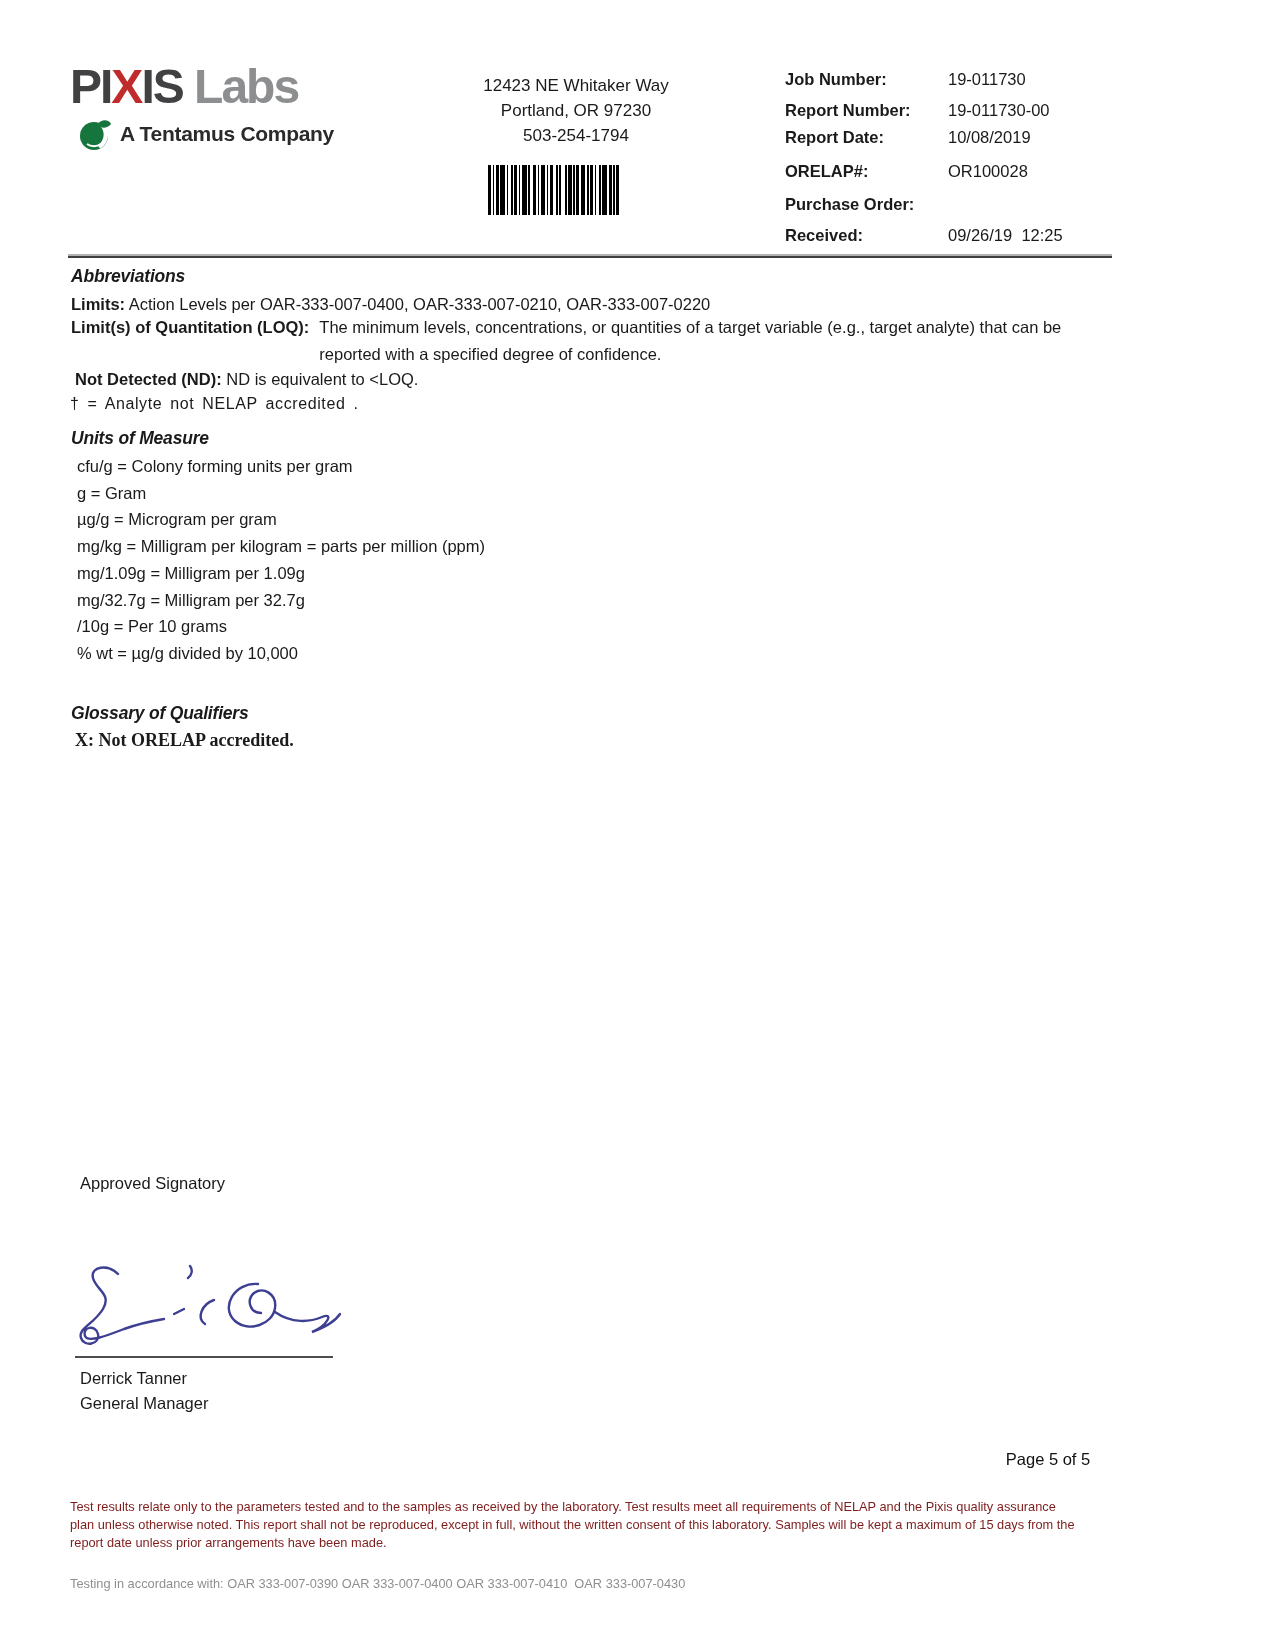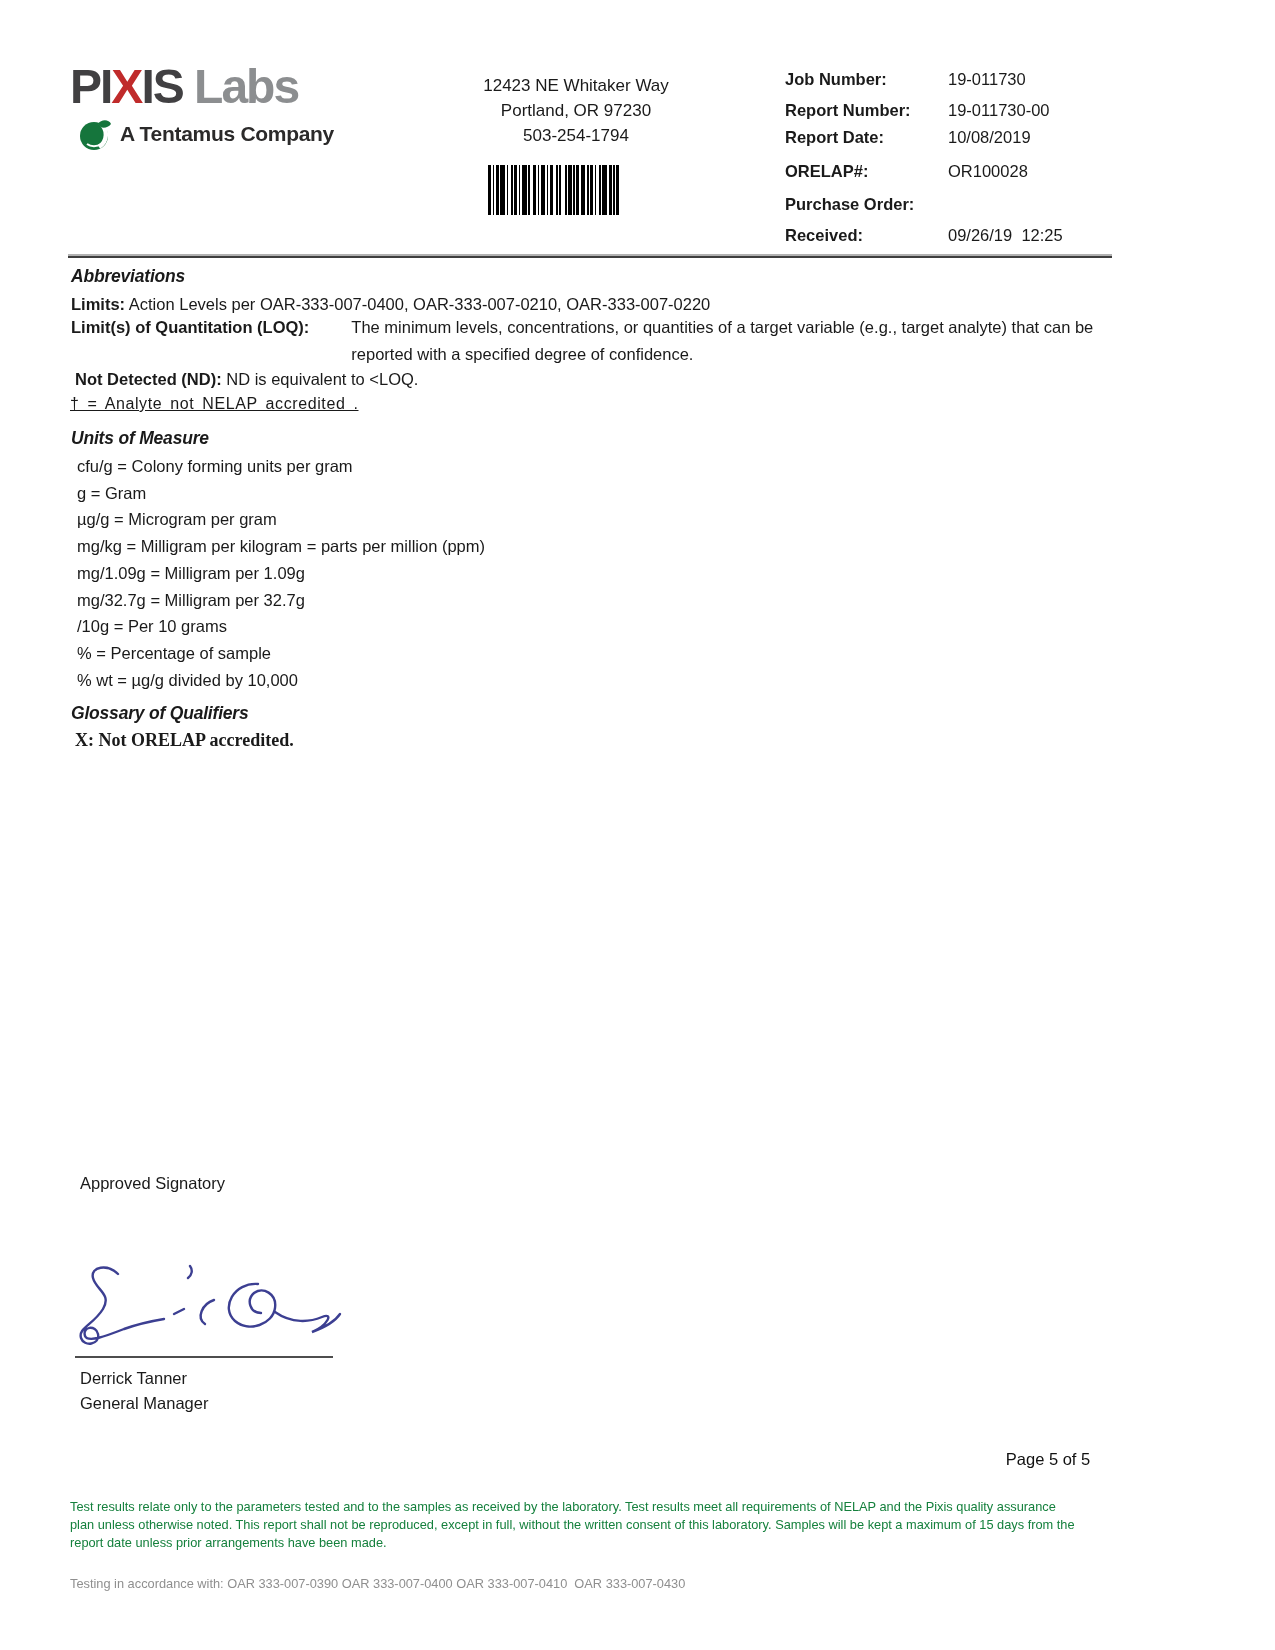--- a/index.html
+++ b/index.html
@@ -46,21 +46,21 @@
   .dagger-line { font-size: 16px; letter-spacing: 0.6px; word-spacing: 3px; }
   .serif-line { font-family: "Liberation Serif", serif; font-size: 18px; }
 
   
   .sig-label { font-size: 16.5px; }
   .sig-line { height: 2px; background: #4d4d4d; }
   .sig-name { font-size: 16.5px; line-height: 25px; }
 
   
   .page-info { font-size: 16.5px; color: #111; }
-  .footer-text { font-size: 12.8px; color: #15803d; line-height: 18px; width: 1010px; }
+  .footer-text { font-size: 12.8px; color: #7f1d1d; line-height: 18px; width: 1010px; }
   .footer-accordance { font-size: 12.8px; color: #8f8f8f; white-space: pre-wrap; }
 </style>
 </head>
 <body>
 
 <div class="page">
 
   <div class="abs" style="left:70px; top:63px;">
     <div class="logo-word"><span class="logo-dark">PI</span><span class="logo-red">X</span><span class="logo-dark">IS</span><span> </span><span class="logo-gray">Labs</span></div>
     <div style="display:flex; align-items:center; gap:8px; margin-top:6px; margin-left:8px;">
@@ -171,40 +171,39 @@
     </div>
   </div>
 
   <div class="abs hr-main" style="left:68px; top:254px; width:1073px;"></div>
 
   <div class="abs sec-title" style="left:71px; top:266px;">Abbreviations</div>
   <div class="abs body-line" style="left:71px; top:291px;text-align:center;">
     <span class="blabel">Limits:</span>
     <span>Action Levels per OAR-333-007-0400, OAR-333-007-0210, OAR-333-007-0220</span>
   </div>
-  <div class="abs body-line loq-wrap" style="left:71px; top:314px;gap:32px;">
+  <div class="abs body-line loq-wrap" style="left:71px; top:314px;">
     <span class="blabel">Limit(s) of Quantitation (LOQ):</span>
     <span class="loq-text">The minimum levels, concentrations, or quantities of a target variable (e.g., target analyte) that can be reported with a specified degree of confidence.</span>
   </div>
   <div class="abs body-line" style="left:75px; top:366px;">
     <span class="blabel">Not Detected (ND):</span>
     <span>ND is equivalent to &lt;LOQ.</span>
   </div>
-  <div class="abs dagger-line" style="left:70px; top:395px;text-decoration:underline;">† =  Analyte  not NELAP  accredited .</div>
+  <div class="abs dagger-line" style="left:70px; top:395px;">† =  Analyte  not NELAP  accredited .</div>
 
   <div class="abs sec-title" style="left:71px; top:428px;">Units of Measure</div>
   <div class="abs" style="left:77px; top:453px;">
     <div class="body-line">cfu/g = Colony forming units per gram</div>
     <div class="body-line">g = Gram</div>
     <div class="body-line">µg/g = Microgram per gram</div>
     <div class="body-line">mg/kg = Milligram per kilogram = parts per million (ppm)</div>
     <div class="body-line">mg/1.09g = Milligram per 1.09g</div>
     <div class="body-line">mg/32.7g = Milligram per 32.7g</div>
     <div class="body-line">/10g = Per 10 grams</div>
-    <div class="body-line">% = Percentage of sample</div>
     <div class="body-line">% wt = µg/g divided by 10,000</div>
   </div>
 
   <div class="abs sec-title" style="left:71px; top:703px;">Glossary of Qualifiers</div>
   <div class="abs serif-line" style="left:75px; top:730px;font-weight:bold;">X: Not ORELAP accredited.</div>
 
   <div class="abs sig-label" style="left:80px; top:1174px;">Approved Signatory</div>
 
   <div class="abs" style="left:72px; top:1262px; width:270px; height:90px;">
     <svg width="270" height="90" viewBox="0 0 270 90">

